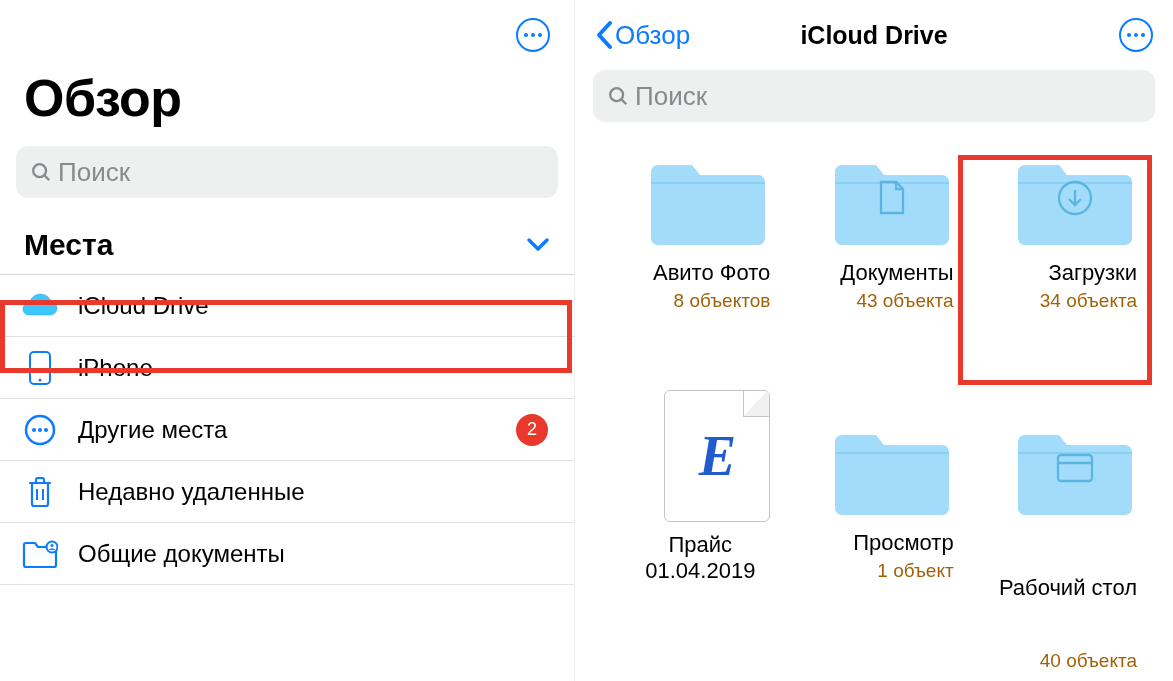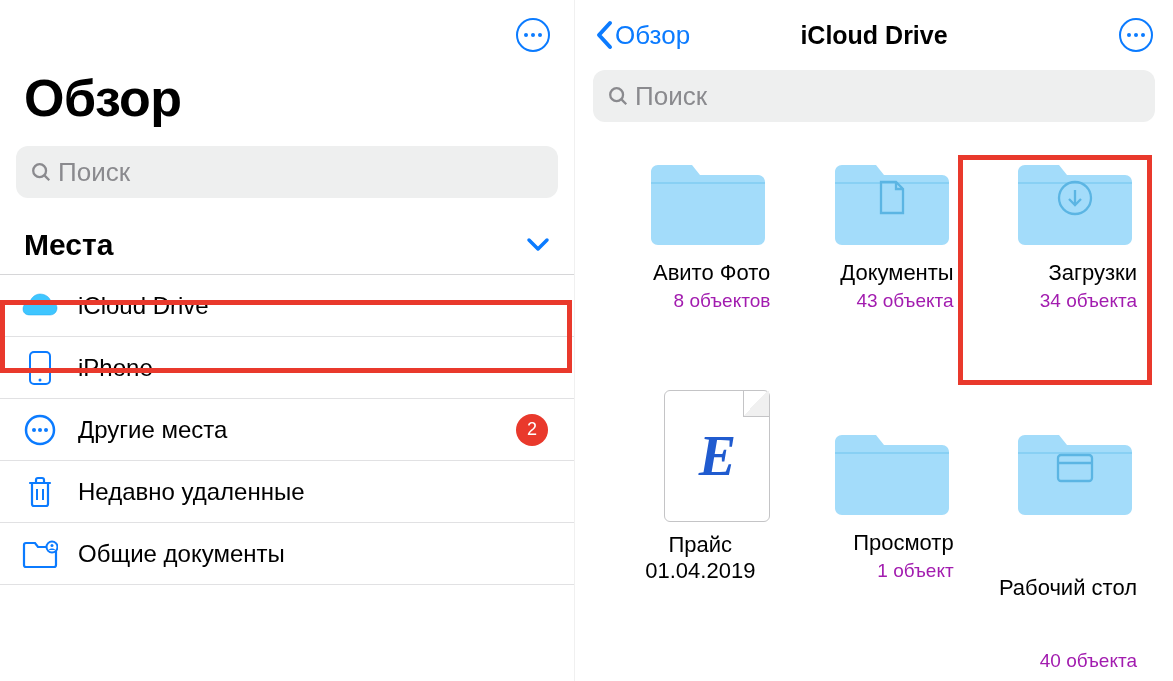--- a/index.html
+++ b/index.html
@@ -39,21 +39,21 @@
     .right-more { margin-left: auto; }
     
     .right-search { margin: 6px 18px 28px 18px; background: #eeefef; border-radius: 12px; height: 52px; display: flex; align-items: center; padding: 0 14px; }
     
     .grid { display: grid; grid-template-columns: repeat(3, 1fr); gap: 36px 24px; padding: 0 36px; }
     .grid-item { display: flex; flex-direction: column; align-items: flex-end; cursor: pointer; }
     .folder-icon { width: 124px; height: 100px; position: relative; }
     .folder-shape { position: absolute; inset: 0; }
     .folder-inner-icon { position: absolute; top: 48%; left: 50%; transform: translate(-50%, -50%); }
     .item-name { font-size: 22px; color: #000; margin-top: 10px; text-align: center; line-height: 1.18; }
-    .item-sub { font-size: 19px; color: #a21caf; margin-top: 4px; text-align: center; }
+    .item-sub { font-size: 19px; color: #a16207; margin-top: 4px; text-align: center; }
     
     .file-icon-box { width: 106px; height: 132px; background: #fff; border: 1px solid #c4c4c6; border-radius: 6px; display: flex; align-items: center; justify-content: center; position: relative; }
     .file-corner { position: absolute; top: 0; right: 0; width: 26px; height: 26px; background: linear-gradient(135deg, transparent 48%, #f0f0f0 48%); border-bottom: 1px solid #c4c4c6; border-left: 1px solid #c4c4c6; }
     .file-e { font-family: Georgia, 'Times New Roman', serif; font-style: italic; font-weight: 700; font-size: 56px; color: #205bcf; }
     
     .highlight-box-2 { position: absolute; border: 5px solid #e9392c; pointer-events: none; }
   </style>
 </head>
 <body>
 

